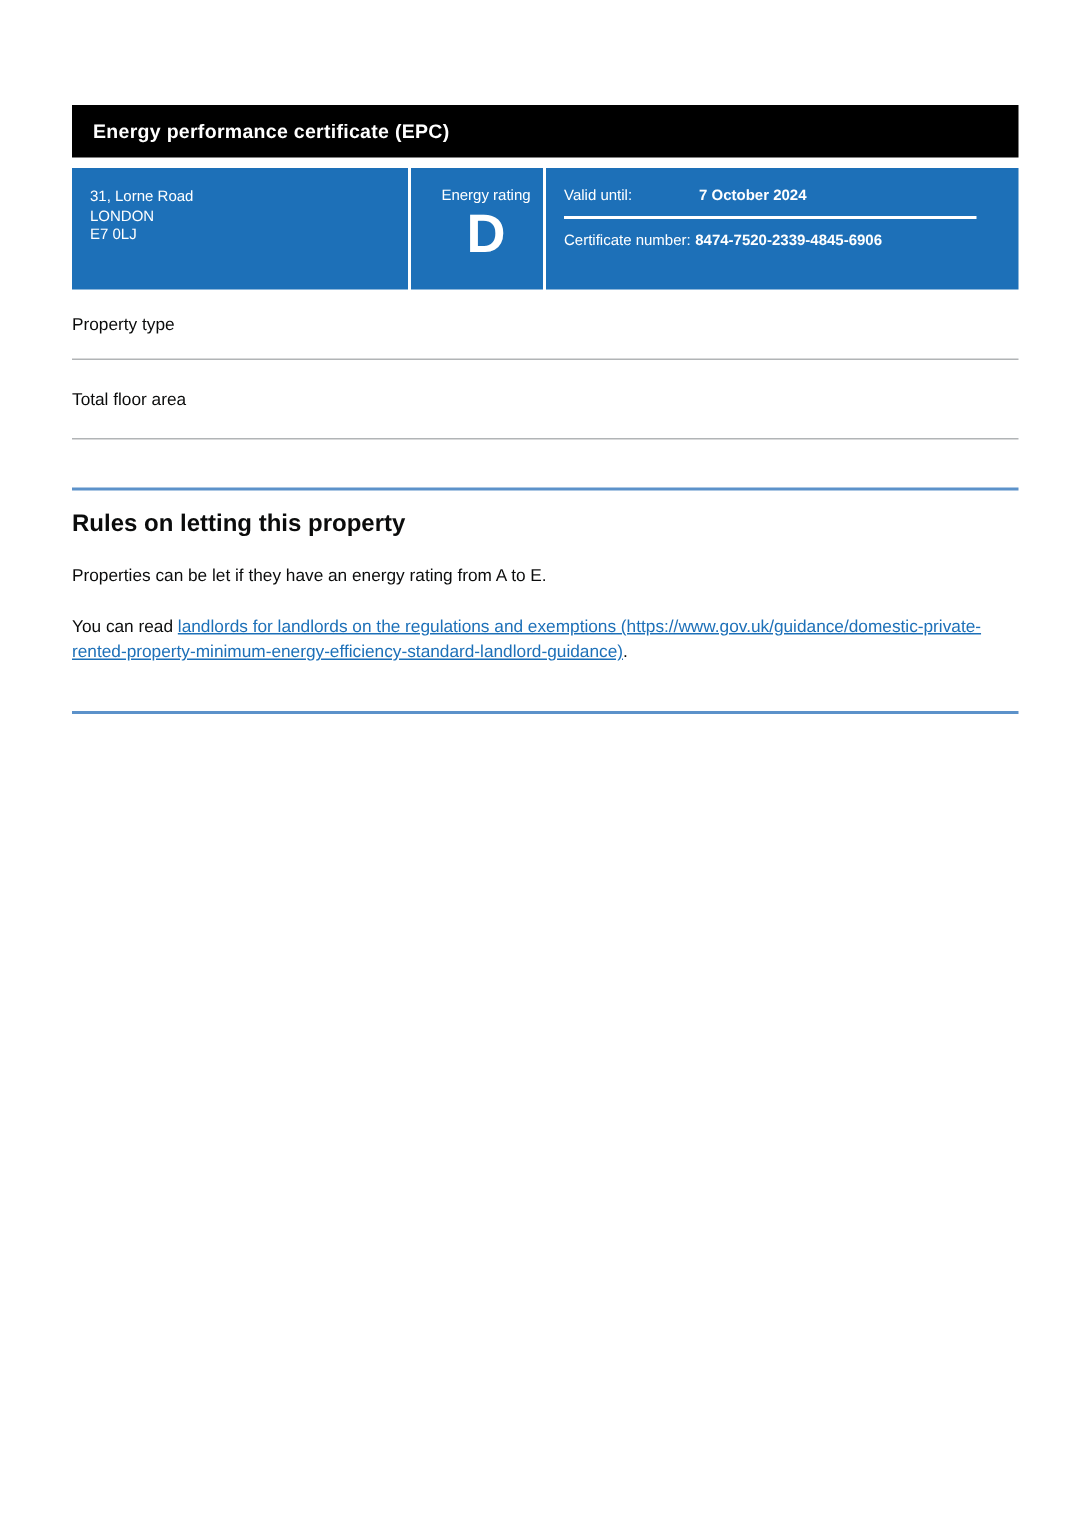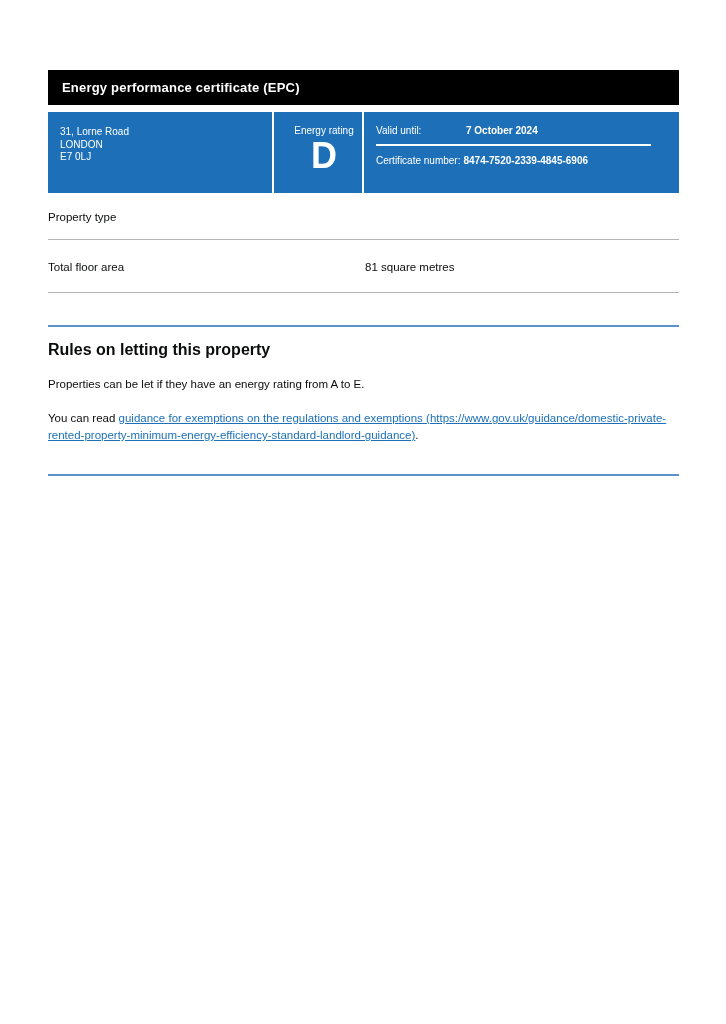--- a/index.html
+++ b/index.html
@@ -151,27 +151,26 @@
       </div>
     </div>
   </div>
 
   <div class="summary-list">
     <div class="summary-row">
       <span class="summary-label">Property type</span>
     </div>
     <div class="summary-row row-tall">
       <span class="summary-label">Total floor area</span>
-      <span class="summary-value">81 square metres</span>
     </div>
   </div>
 
   <div class="section-break break-top"></div>
 
   <h2 class="rules-heading">Rules on letting this property</h2>
 
   <p class="body-text">Properties can be let if they have an energy rating from A to E.</p>
 
-  <p class="body-text second"><span>You can read </span><a href="#" class="guidance-link">guidance for exemptions on the regulations and exemptions (https://www.gov.uk/guidance/domestic-private-rented-property-minimum-energy-efficiency-standard-landlord-guidance)</a><span>.</span></p>
+  <p class="body-text second"><span>You can read </span><a href="#" class="guidance-link">landlords for landlords on the regulations and exemptions (https://www.gov.uk/guidance/domestic-private-rented-property-minimum-energy-efficiency-standard-landlord-guidance)</a><span>.</span></p>
 
   <div class="section-break break-bottom"></div>
 
 </div>
 
 </body></html>

